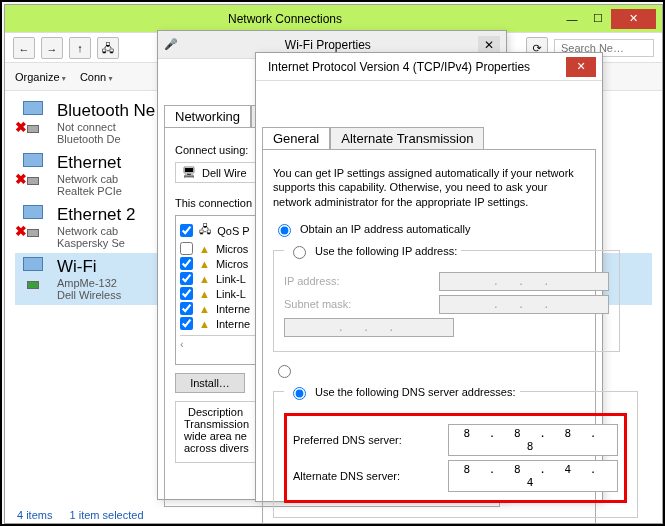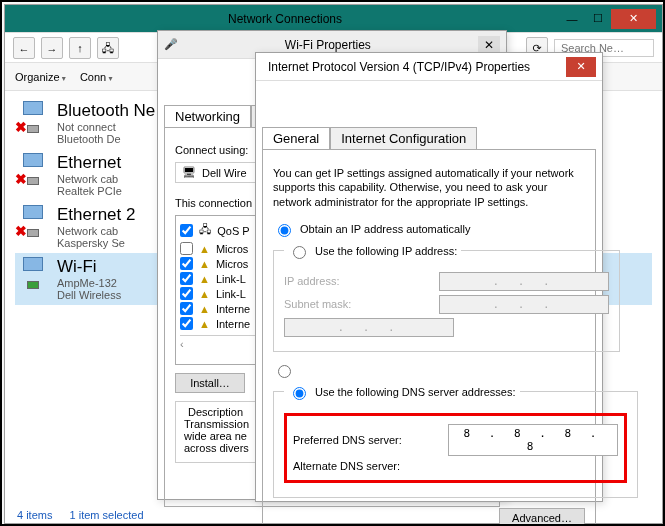--- a/index.html
+++ b/index.html
@@ -1,18 +1,18 @@
 <!DOCTYPE html>
 <html><head>
 <meta charset="utf-8">
 <style>
 * { box-sizing: border-box; font-family: "Segoe UI", Tahoma, sans-serif; font-size: 11px; }
 body { margin: 0; background: #fff; width: 665px; height: 526px; overflow: hidden; position: relative; border: 2px solid #000; }
 .win { position: absolute; background: #fff; border: 1px solid #a0a0a0; box-shadow: 2px 2px 8px rgba(0,0,0,0.15); }
-.titlebar { height: 28px; display: flex; align-items: center; padding: 0 6px; background: #0f766e; border-bottom: 1px solid #ddd; }
+.titlebar { height: 28px; display: flex; align-items: center; padding: 0 6px; background: #bef264; border-bottom: 1px solid #ddd; }
 .titlebar .title { flex: 1; text-align: center; font-size: 12px; }
 .winbtns { display: flex; }
 .winbtn { width: 26px; height: 20px; display: flex; align-items: center; justify-content: center; font-size: 11px; cursor: default; }
 .closebtn { background: #c84031; color: #fff; width: 45px; }
 .toolbar { height: 30px; display: flex; align-items: center; gap: 6px; padding: 0 8px; border-bottom: 1px solid #e0e0e0; }
 .navbtn { width: 22px; height: 22px; border: 1px solid #bbb; border-radius: 2px; background: #f4f4f4; text-align: center; line-height: 20px; }
 .search { margin-left: auto; border: 1px solid #ccc; padding: 2px 6px; color: #888; width: 100px; }
 .cmdbar { height: 28px; display: flex; align-items: center; gap: 14px; padding: 0 10px; background: #f7f7f7; border-bottom: 1px solid #e0e0e0; }
 .cmdbar span::after { content: " ▾"; font-size: 8px; color: #666; }
 .ncbody { padding: 6px 10px; }
@@ -212,21 +212,21 @@
   </div>
 </div>
 
 <div class="win ipv4">
   <div class="titlebar">
     <span class="title" style="text-align:left; padding-left:6px;">Internet Protocol Version 4 (TCP/IPv4) Properties</span>
     <div class="winbtn closebtn" style="width:30px;">✕</div>
   </div>
   <div class="tabs">
     <div class="tab">General</div>
-    <div class="tab bg">Internet Configuration</div>
+    <div class="tab bg">Alternate Transmission</div>
   </div>
   <div class="panel">
     <div class="info">You can get IP settings assigned automatically if your network supports this capability. Otherwise, you need to ask your network administrator for the appropriate IP settings.</div>
 
     <div class="radio">
         <input type="radio" name="ip" checked="" style="">
         <span>Obtain an IP address automatically</span>
       </div>
     <fieldset>
       <legend>
@@ -258,20 +258,21 @@
             <span>Use the following DNS server addresses:</span>
           </span>
         </legend>
       <div class="redbox">
         <div class="fr">
             <label>Preferred DNS server:</label>
             <div class="ipin">8 . 8 . 8 . 8</div>
           </div>
         <div class="fr">
             <label>Alternate DNS server:</label>
+            <div class="ipin">8 . 8 . 4 . 4</div>
           </div>
       </div>
     </fieldset>
 
     <div class="advrow">
       <div class="btn">Advanced…</div>
     </div>
   </div>
 
 </div>

